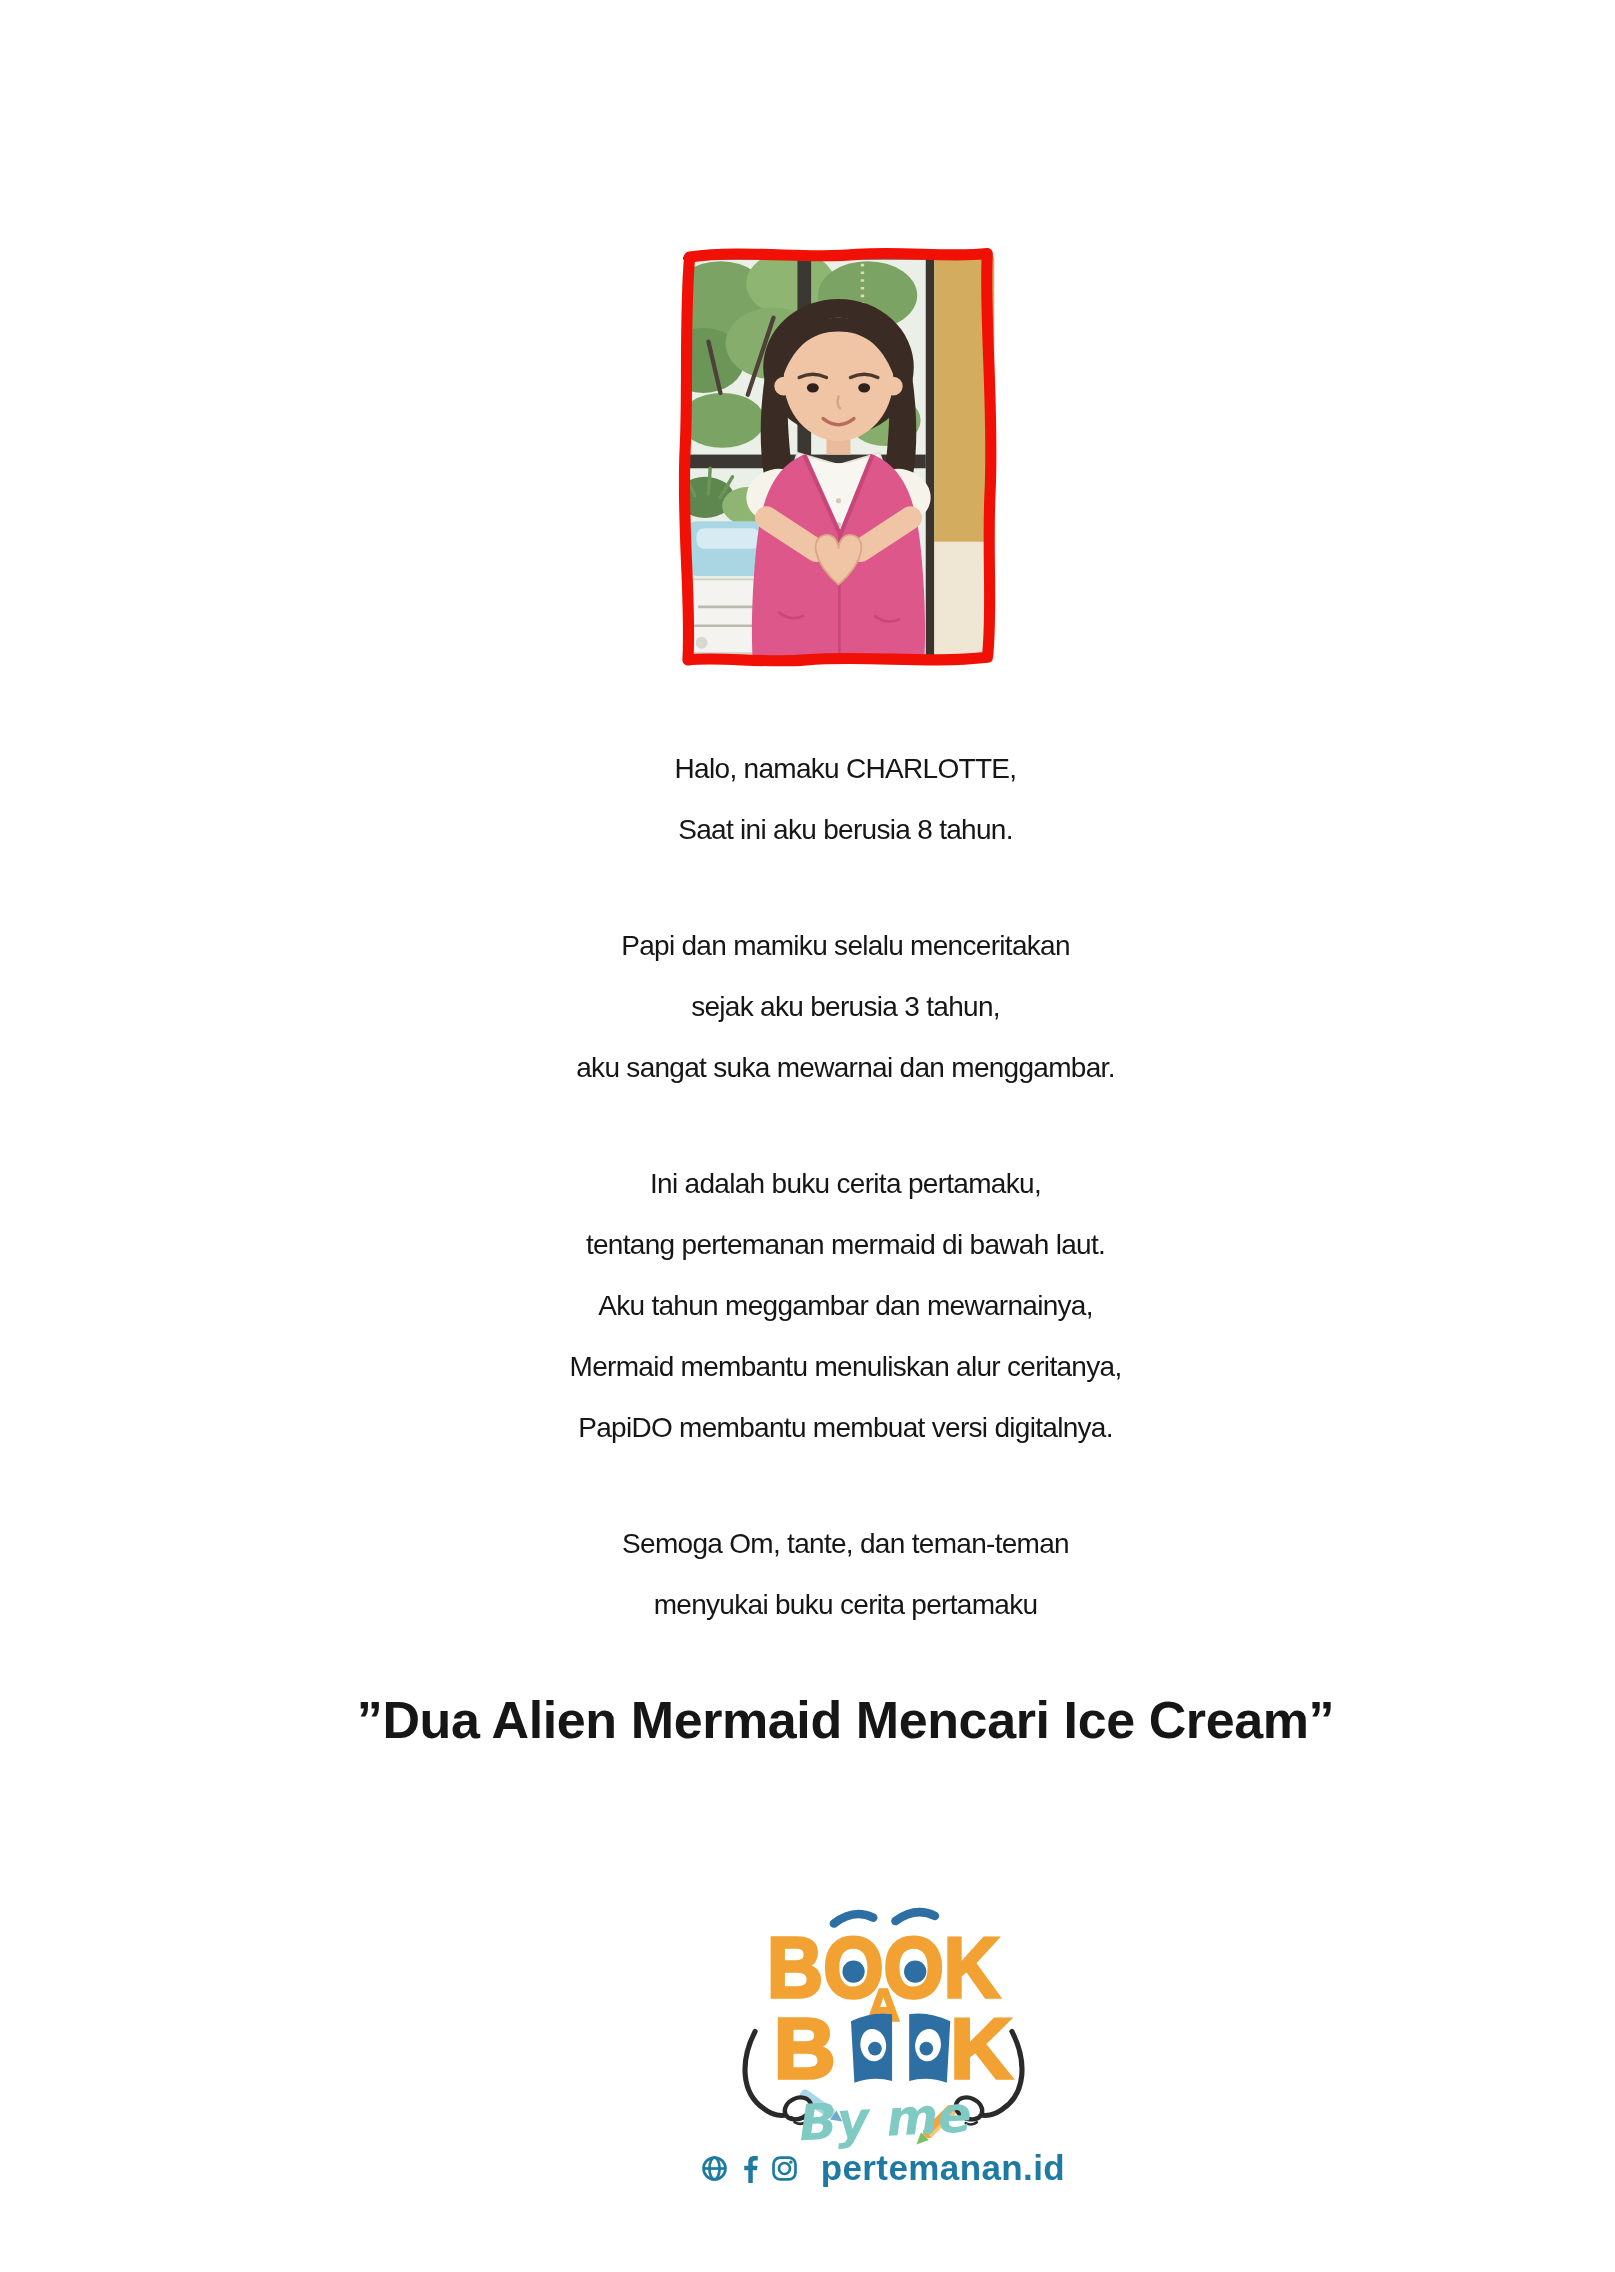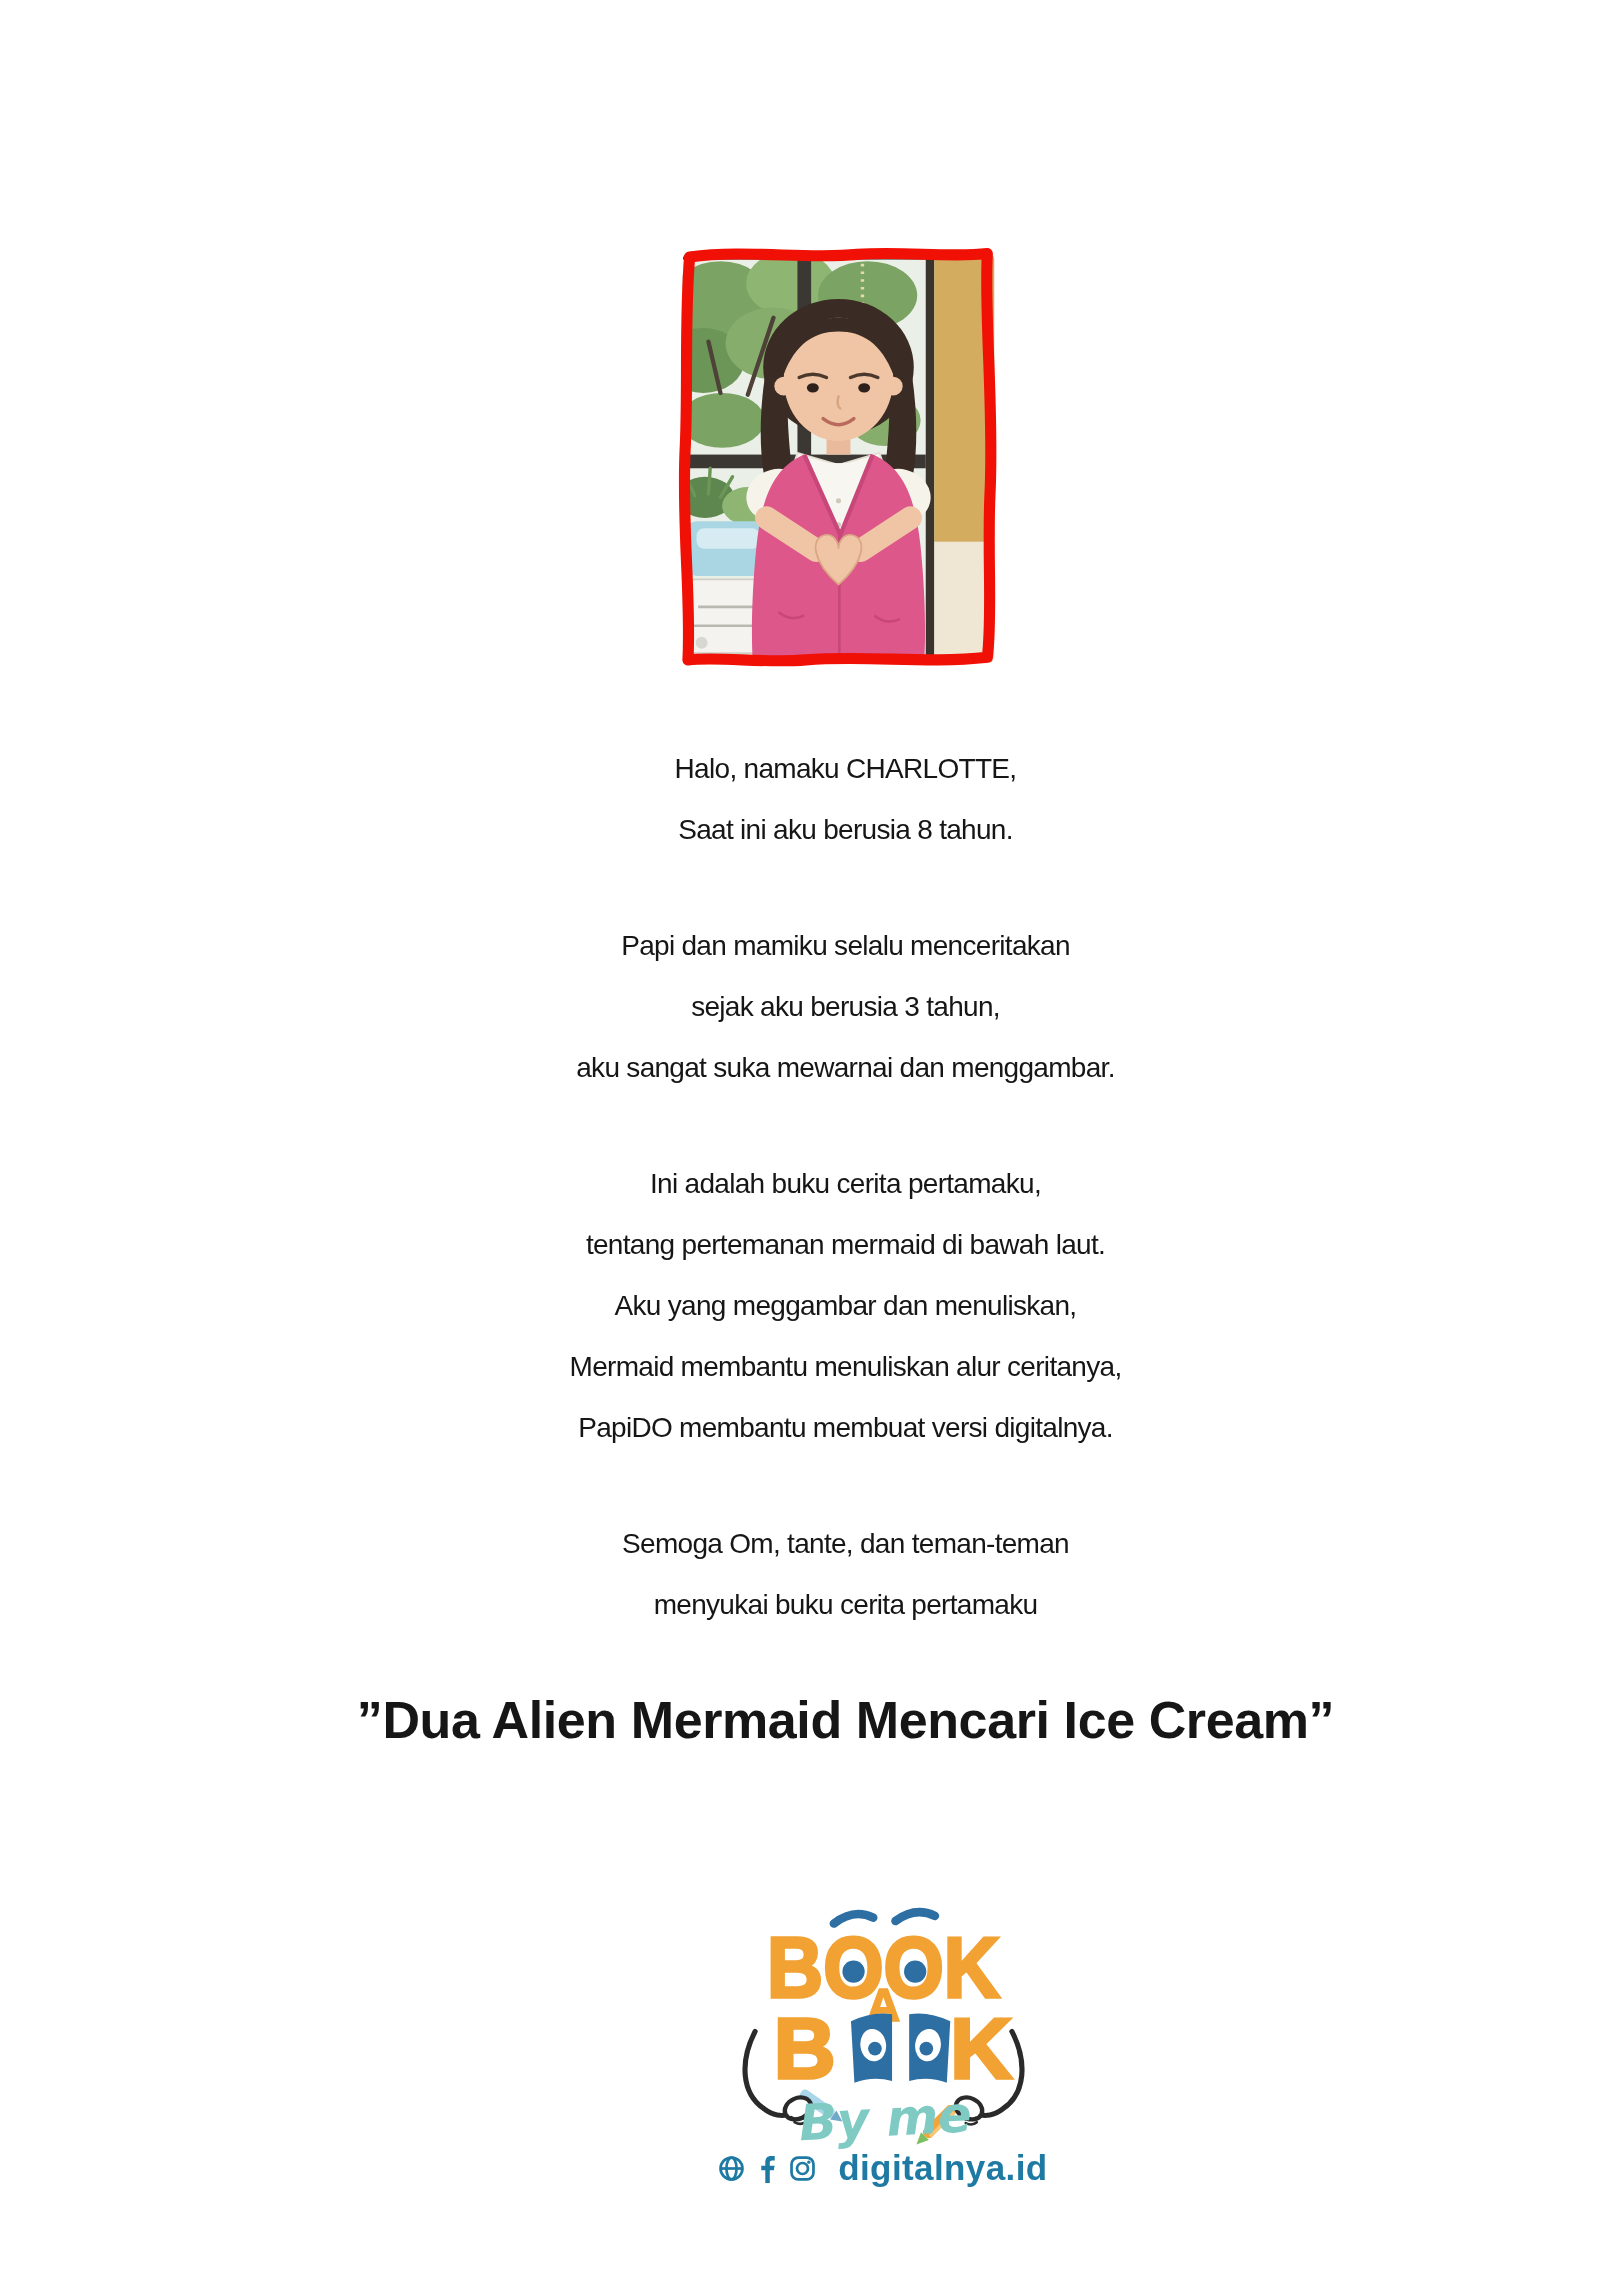--- a/index.html
+++ b/index.html
@@ -127,21 +127,21 @@
     <span>Saat ini aku berusia 8 tahun.</span>
   </p>
   <p class="para">
     <span>Papi dan mamiku selalu menceritakan</span><br>
     <span>sejak aku berusia 3 tahun,</span><br>
     <span>aku sangat suka mewarnai dan menggambar.</span>
   </p>
   <p class="para">
     <span>Ini adalah buku cerita pertamaku,</span><br>
     <span>tentang pertemanan mermaid di bawah laut.</span><br>
-    <span>Aku yang meggambar dan menuliskan,</span><br>
+    <span>Aku tahun meggambar dan mewarnainya,</span><br>
     <span>Mermaid membantu menuliskan alur ceritanya,</span><br>
     <span>PapiDO membantu membuat versi digitalnya.</span>
   </p>
   <p class="para">
     <span>Semoga Om, tante, dan teman-teman</span><br>
     <span>menyukai buku cerita pertamaku</span>
   </p>
   <p class="title-line">”Dua Alien Mermaid Mencari Ice Cream”</p>
 </div>
 
@@ -202,15 +202,15 @@
     <line x1="3" y1="16" x2="29" y2="16" stroke="#1E7AA3" stroke-width="3.2"></line>
   </svg>
   <svg class="icon" width="16.2" height="29" viewBox="0 0 18 32">
     <path d="M 12,32 V 18 h 4.5 l 0.8,-5 H 12 V 9.5 C 12,8 12.8,7 14.5,7 H 17.5 V 2.2 C 17,2.1 15.3,2 13.4,2 C 9.5,2 7,4.3 7,8.7 V 13 H 2.5 v 5 H 7 v 14 Z" fill="#1E7AA3"></path>
   </svg>
   <svg class="icon" width="27" height="27" viewBox="0 0 32 32">
     <rect x="3" y="3" width="26" height="26" rx="8" fill="none" stroke="#1E7AA3" stroke-width="3.2"></rect>
     <circle cx="16" cy="16" r="6.5" fill="none" stroke="#1E7AA3" stroke-width="3.2"></circle>
     <circle cx="23.5" cy="8.5" r="2" fill="#1E7AA3"></circle>
   </svg>
-  <span class="site">digitalnya.id</span>
+  <span class="site">pertemanan.id</span>
 </div>
 
 
 </body></html>

